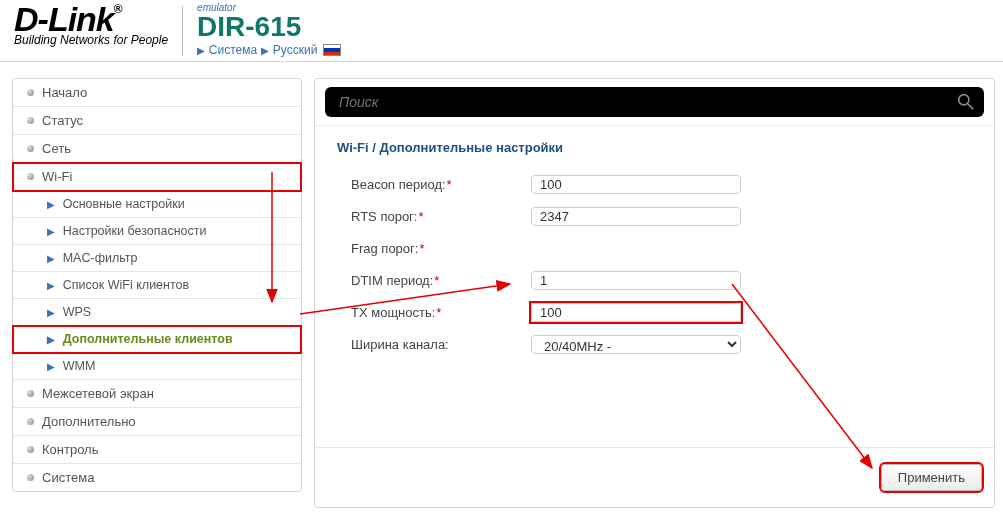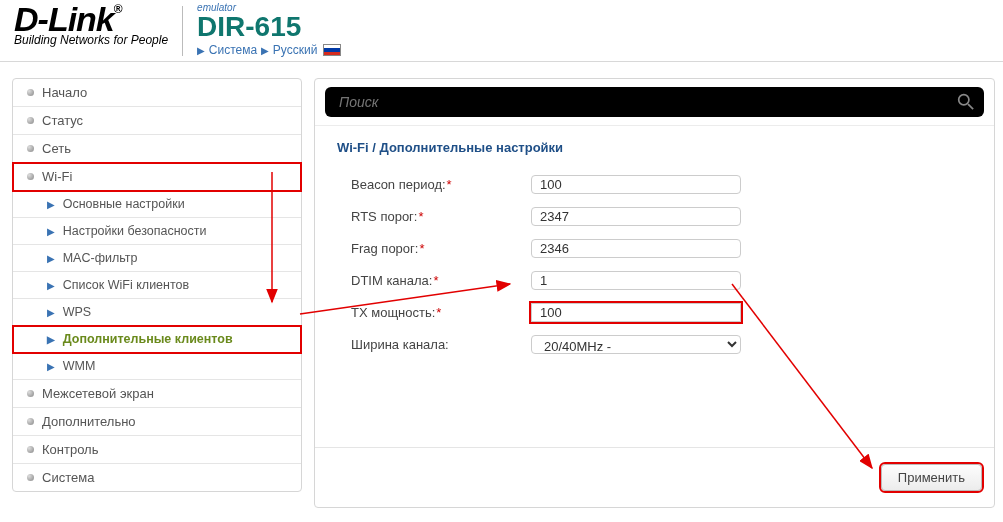--- a/index.html
+++ b/index.html
@@ -314,24 +314,23 @@
       <div class="form-row">
         <span class="form-label req">Beacon период:</span>
         <input class="form-input" value="100" style="">
       </div>
       <div class="form-row">
         <span class="form-label req">RTS порог:</span>
         <input class="form-input" value="2347" style="">
       </div>
       <div class="form-row">
         <span class="form-label req">Frag порог:</span>
-        <input class="form-input" value="2346" style="">
-      </div>
-      <div class="form-row">
-        <span class="form-label req">DTIM канала:</span>
+      </div>
+      <div class="form-row">
+        <span class="form-label req">DTIM период:</span>
         <input class="form-input" value="1" style="">
       </div>
       <div class="form-row">
         <span class="form-label req">TX мощность:</span>
         <input class="form-input hl-red-input" value="100" style="">
       </div>
       <div class="form-row">
         <span class="form-label">Ширина канала:</span>
         <select class="form-select">
           <option>20/40MHz -</option>

